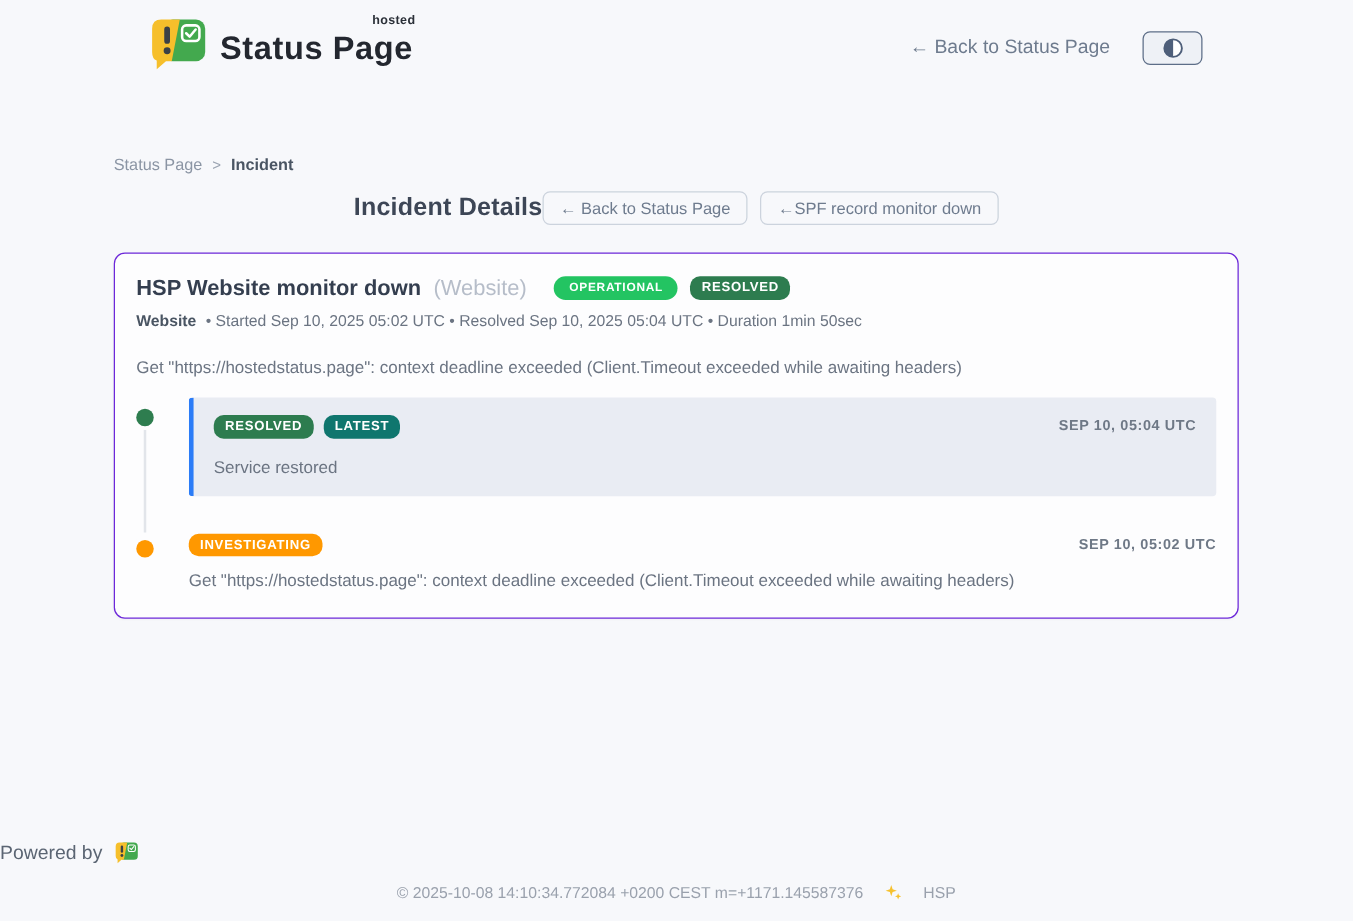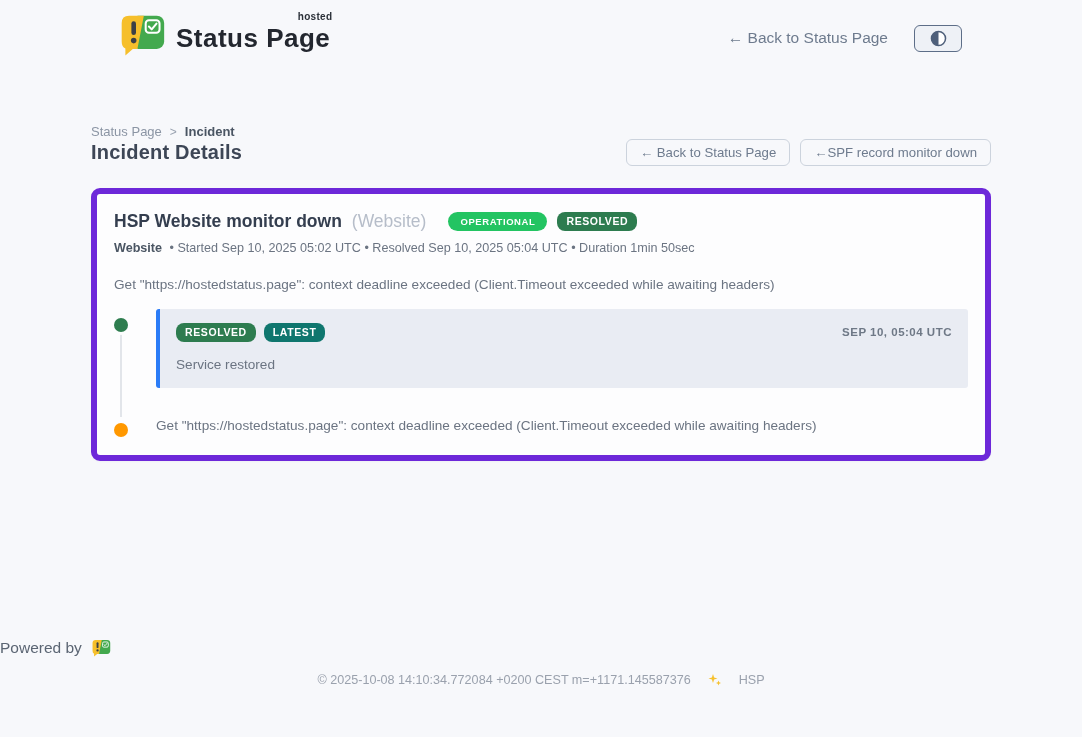--- a/index.html
+++ b/index.html
@@ -34,32 +34,32 @@
   }
   
   .main { width:900px; margin:0 auto; }
   .breadcrumb {
     margin-top:60px; font-size:13px; display:flex; gap:8px; align-items:center;
   }
   .crumb-root { color:#8b95a4; cursor:pointer; }
   .crumb-sep { color:#9aa3b1; font-size:12px; }
   .crumb-current { color:#4a5563; font-weight:700; }
   .title-row {
-    display:flex; align-items:center; justify-content:space-between;
+    margin-top:14px; display:flex; align-items:center; justify-content:center;
   }
   .page-title { font-size:20px; font-weight:700; color:#3d4656; letter-spacing:.2px; }
   .nav-buttons { display:flex; gap:10px; }
   .nav-btn {
     height:27px; padding:0 13px; font-size:13.2px; color:#6e7b8e;
     background:transparent; border:1px solid #ccd3dd; border-radius:6px;
     font-family:"Liberation Sans", sans-serif; cursor:pointer; white-space:nowrap;
   }
   
   .card {
-    margin-top:22px; background:#fdfdfe; border:6px solid #6d28d9;
+    margin-top:22px; background:#fdfdfe; border:1px solid #6d28d9;
     border-radius:9px; padding:17px 17px 20px 17px;
     box-shadow:0 1px 2px rgba(30,40,60,.03);
   }
   .card-title-row { display:flex; align-items:center; gap:10px; flex-wrap:nowrap; }
   .incident-title { font-size:17.5px; font-weight:700; color:#343e4f; }
   .incident-scope { font-size:17.5px; font-weight:400; color:#b6bdc9; }
   .badge {
     display:inline-block; color:#fff; font-weight:700; letter-spacing:.6px;
     border-radius:8px; padding:4px 9px; font-size:10.5px; line-height:1;
   }
@@ -181,20 +181,25 @@
             <span class="tl-spacer"></span>
             <span class="tl-timestamp">SEP 10, 05:04 UTC</span>
           </div>
           <div class="tl-msg">Service restored</div>
         </div>
       </div>
 
       <div class="tl-entry">
         <span class="tl-dot tl-dot-2" style="background:#ff9800"></span>
         <div class="tl-plain">
+          <div class="tl-head">
+            <span class="badge" style="background:#ff9800">INVESTIGATING</span>
+            <span class="tl-spacer"></span>
+            <span class="tl-timestamp">SEP 10, 05:02 UTC</span>
+          </div>
           <div class="tl-msg">Get "https://hostedstatus.page": context deadline exceeded (Client.Timeout exceeded while awaiting headers)</div>
         </div>
       </div>
     </div>
 
   </div>
 </div>
 
 <div class="footer">
   <div class="powered">

